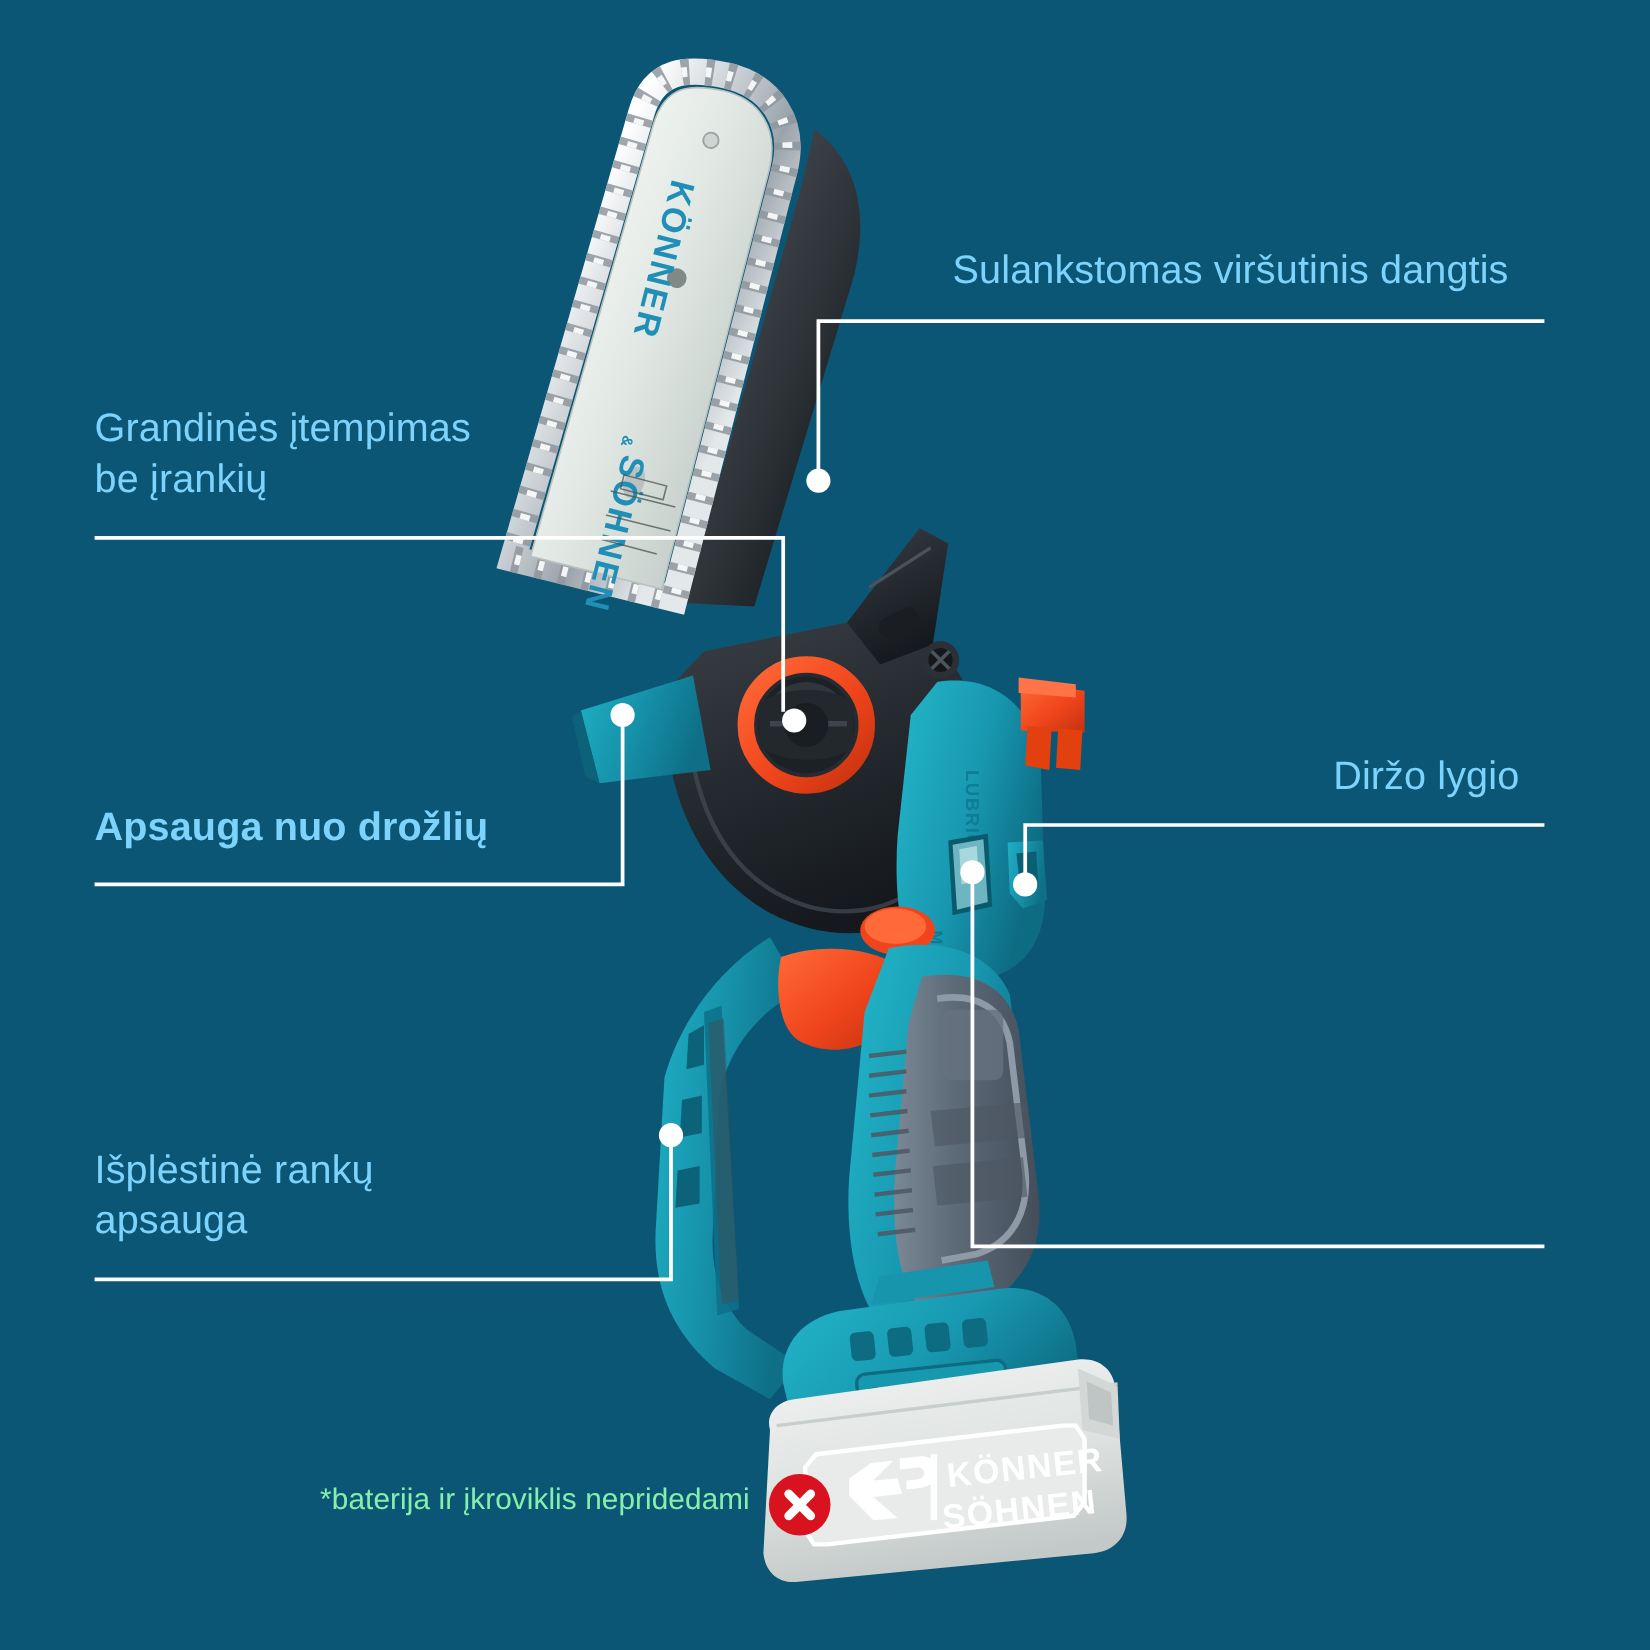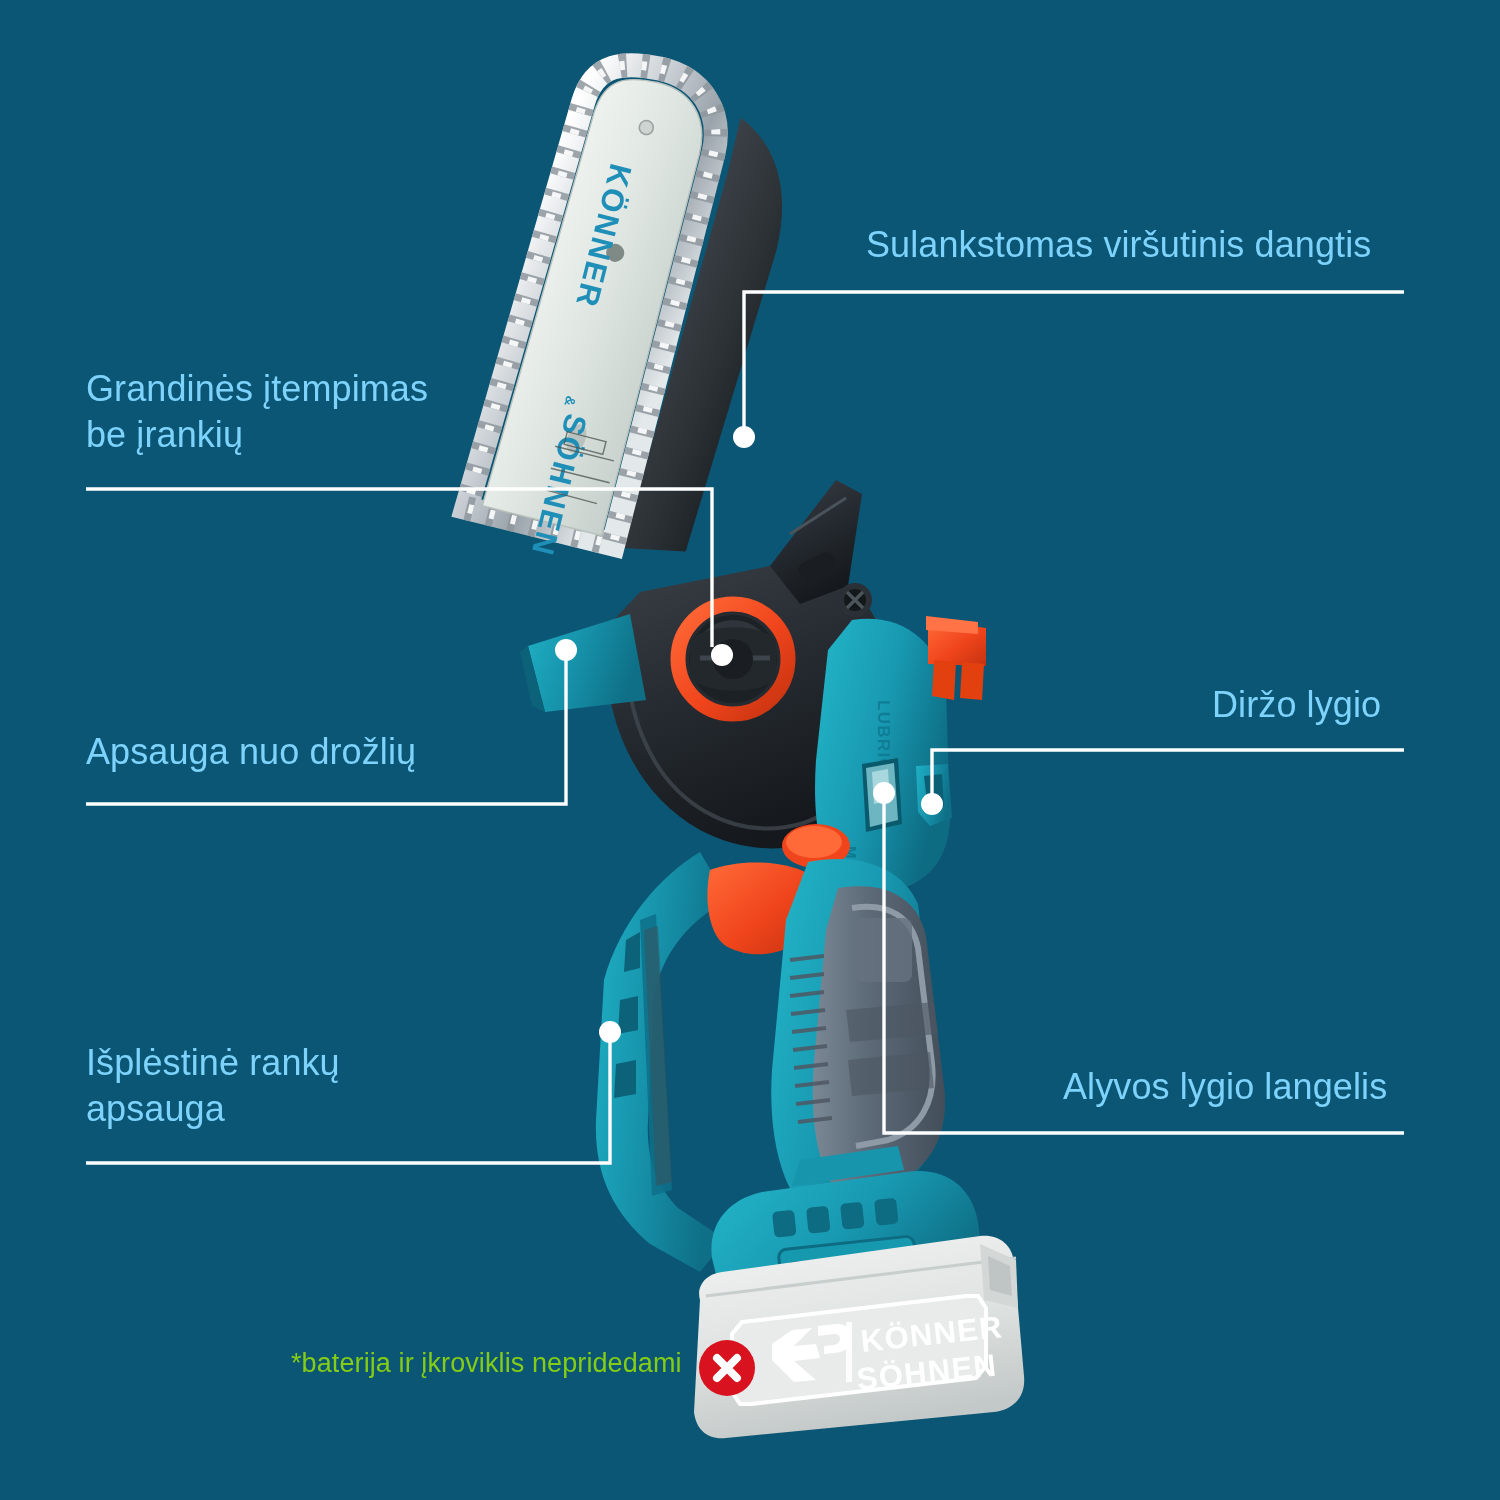--- a/index.html
+++ b/index.html
@@ -15,21 +15,21 @@
     position:absolute;
     color:#7dd3fc;
     font-size:36px;
     font-weight:400;
     line-height:1.28;
     letter-spacing:0.1px;
     white-space:pre-line;
   }
   .footnote {
     position:absolute;
-    color:#84cc16;
+    color:#86efac;
     font-size:27px;
     font-weight:400;
     letter-spacing:0.1px;
   }
   svg { display:block; }
   .lead { stroke:#ffffff; stroke-width:3.4; fill:none; }
   .dot  { fill:#ffffff; }
 </style>
 </head>
 <body>
@@ -305,28 +305,27 @@
       <path class="lead" d="M1404,1133 L884,1133 L884,800"></path>
       <circle class="dot" cx="884" cy="793" r="11"></circle>
     </g>
   </svg>
 
   <div class="callout-label" style="left:866px; top:222px;">Sulankstomas viršutinis dangtis</div>
 
   <div class="callout-label" style="left:86px; top:366px;">Grandinės įtempimas
 be įrankių</div>
 
-  <div class="callout-label" style="left:86px; top:729px;">Apsauga nuo drožlių</div>
+  <div class="callout-label" style="left:86px; top:729px;font-weight:bold;">Apsauga nuo drožlių</div>
 
   <div class="callout-label" style="left:86px; top:1040px;">Išplėstinė rankų
 apsauga</div>
 
   <div class="callout-label" style="left:1212px; top:682px;">Diržo lygio</div>
 
-  <div class="callout-label" style="left:1063px; top:1064px;">Alyvos lygio langelis</div>
 
   <div class="footnote" style="left:291px; top:1348px;">*baterija ir įkroviklis nepridedami</div>
 
   <svg width="70" height="70" style="position:absolute;left:692px;top:1333px;">
     <circle cx="35" cy="35" r="28" fill="#d9121f"></circle>
     <path d="M25,25 L45,45 M45,25 L25,45" stroke="#ffffff" stroke-width="8" stroke-linecap="round"></path>
   </svg>
 
 </div>
 

